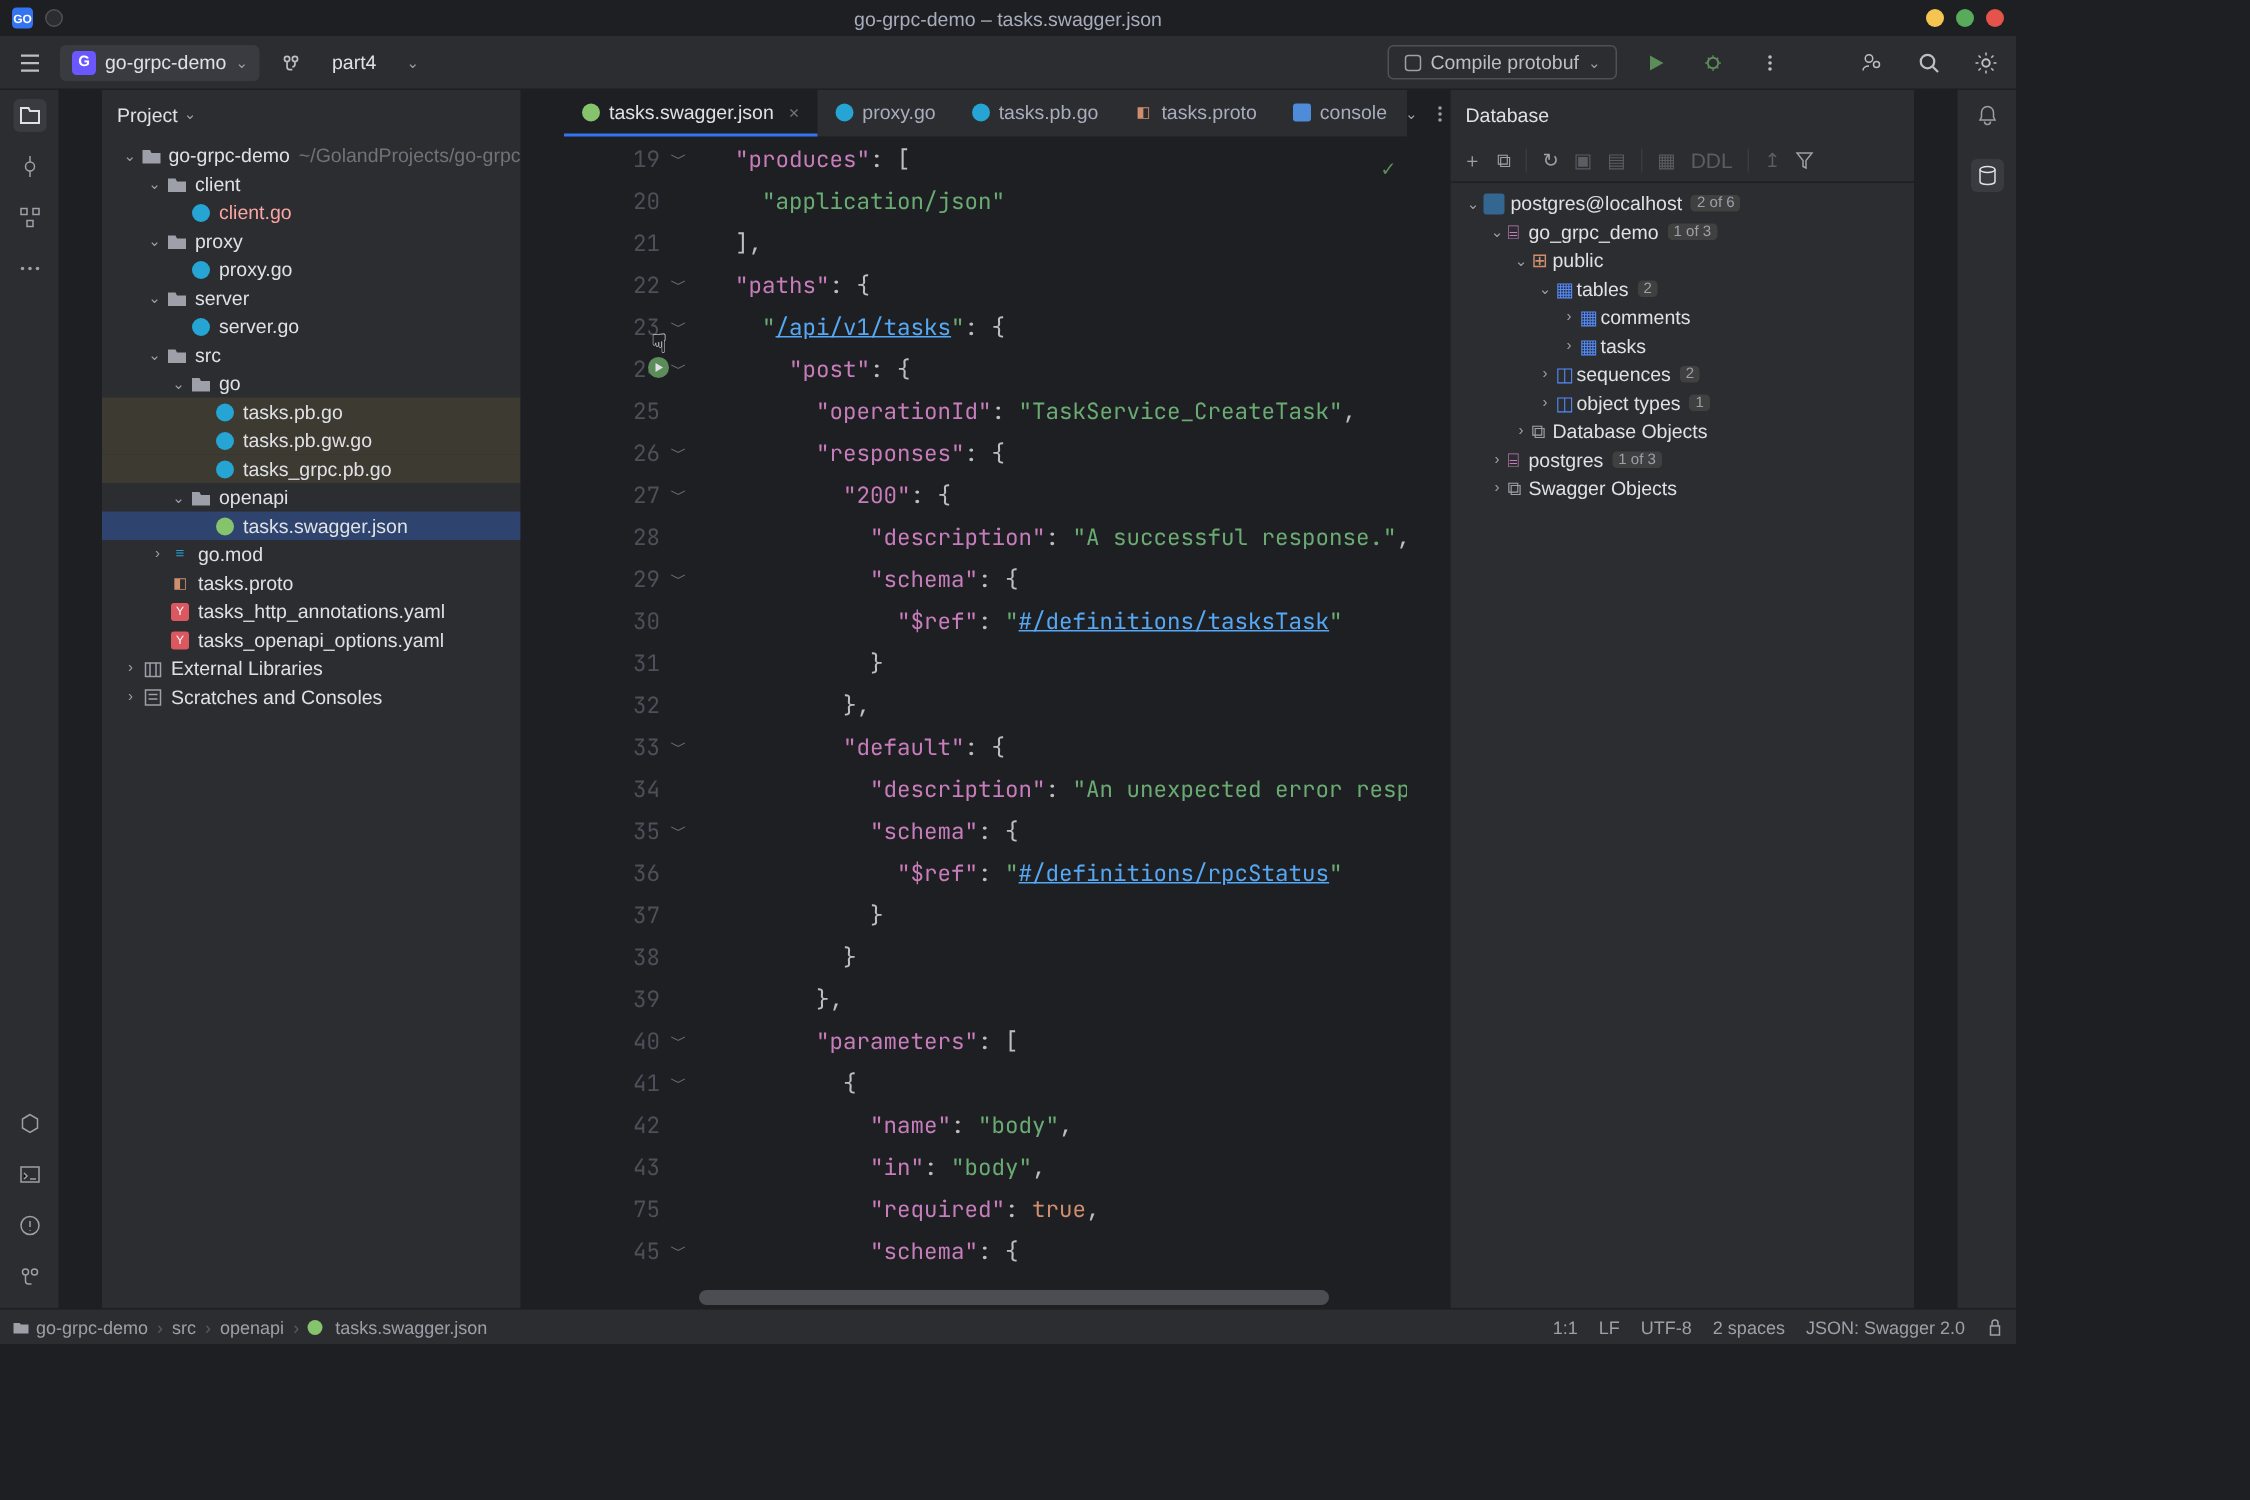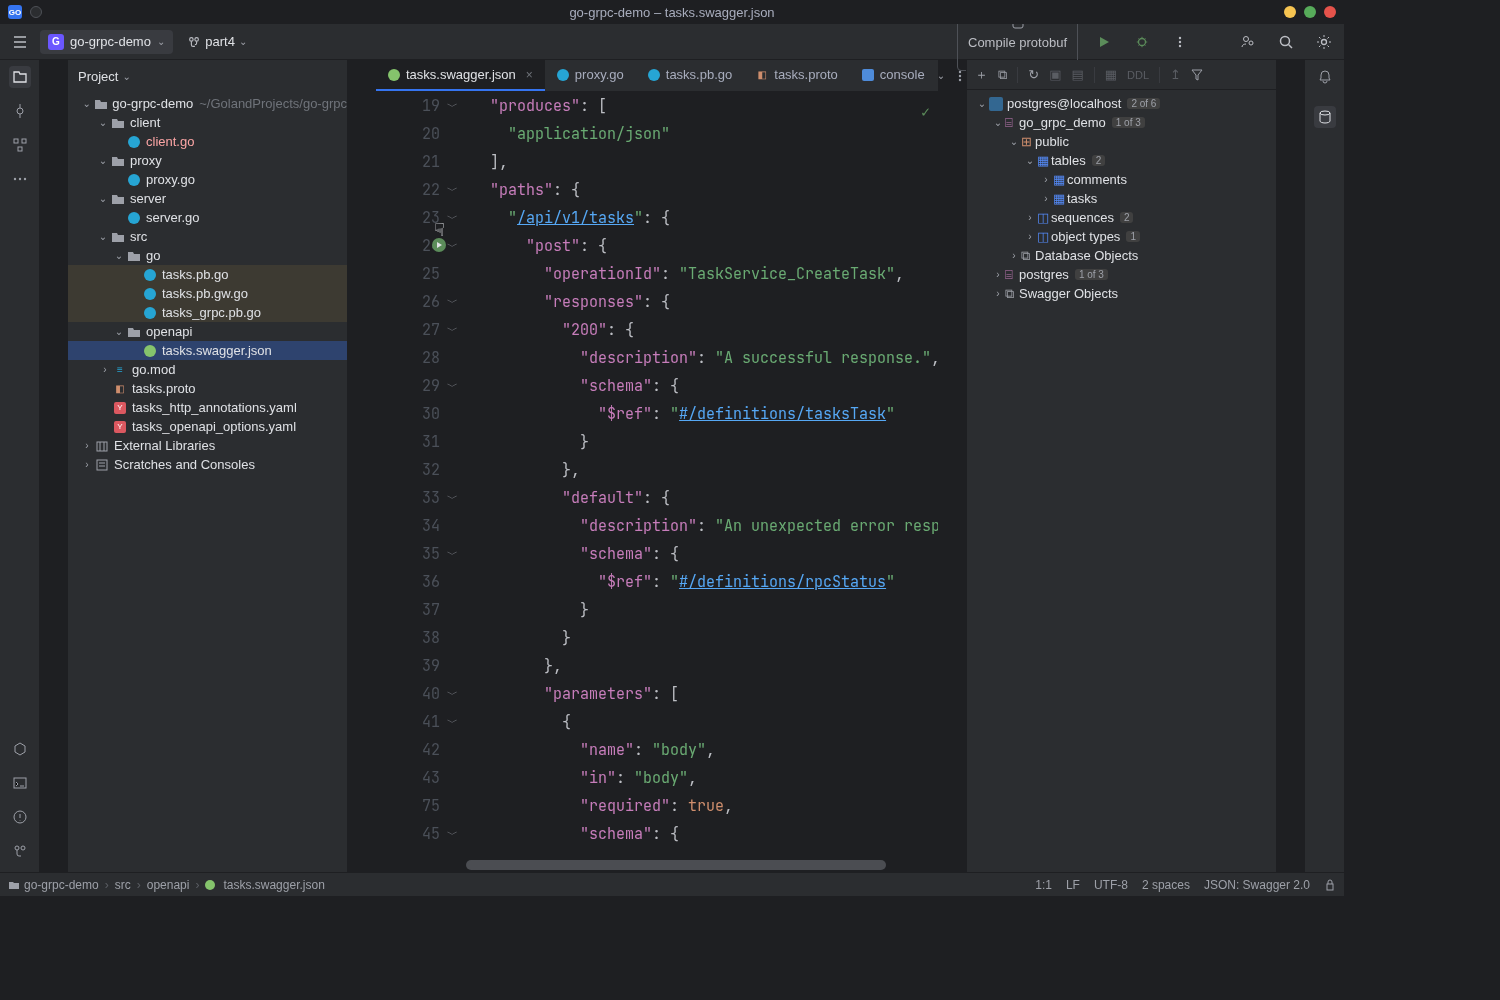--- a/index.html
+++ b/index.html
@@ -70,24 +70,24 @@
   border-radius: 4px;
   padding: 4px 8px;
   display: flex; align-items: center; gap: 6px;
   color: #dfe1e5;
 }
 .proj-chip .g-badge {
   width: 16px; height: 16px; background: #6b57ff; border-radius: 3px;
   color: white; font-size: 10px; font-weight: bold;
   display: flex; align-items: center; justify-content: center;
 }
-.branch-chip { display: flex; align-items: center; gap: 4px; padding: 4px 6px; color: #dfe1e5; }
+.branch-chip { display: flex; align-items: center; gap: 20px; padding: 4px 6px; color: #dfe1e5; }
 .run-chip {
   border: 1px solid #4e5157; border-radius: 4px;
-  padding: 3px 10px; display: flex; align-items: center; gap: 6px; flex-direction: column;
+  padding: 3px 10px; display: flex; align-items: center; gap: 6px;
 }
 
 
 .main {
   display: flex;
   height: calc(100% - 24px - 36px - 24px);
   gap: 28px;
 }
 
 
@@ -641,30 +641,33 @@
         <div class="ln">75</div>
         <div class="ln chev">45</div>
         <div class="cursor-hand">☟</div>
       </div>
       <div class="code" id="code"><div class="line">  <span class="tok-key">"produces"</span><span class="tok-punc">: [</span></div><div class="line">    <span class="tok-str">"application/json"</span></div><div class="line">  <span class="tok-punc">],</span></div><div class="line">  <span class="tok-key">"paths"</span><span class="tok-punc">: {</span></div><div class="line">    <span class="tok-str">"<span class="tok-link">/api/v1/tasks</span>"</span><span class="tok-punc">: {</span></div><div class="line">      <span class="tok-key">"post"</span><span class="tok-punc">: {</span></div><div class="line">        <span class="tok-key">"operationId"</span><span class="tok-punc">: </span><span class="tok-str">"TaskService_CreateTask"</span><span class="tok-punc">,</span></div><div class="line">        <span class="tok-key">"responses"</span><span class="tok-punc">: {</span></div><div class="line">          <span class="tok-key">"200"</span><span class="tok-punc">: {</span></div><div class="line">            <span class="tok-key">"description"</span><span class="tok-punc">: </span><span class="tok-str">"A successful response."</span><span class="tok-punc">,</span></div><div class="line">            <span class="tok-key">"schema"</span><span class="tok-punc">: {</span></div><div class="line">              <span class="tok-key">"$ref"</span><span class="tok-punc">: </span><span class="tok-str">"<span class="tok-link">#/definitions/tasksTask</span>"</span></div><div class="line">            <span class="tok-punc">}</span></div><div class="line">          <span class="tok-punc">},</span></div><div class="line">          <span class="tok-key">"default"</span><span class="tok-punc">: {</span></div><div class="line">            <span class="tok-key">"description"</span><span class="tok-punc">: </span><span class="tok-str">"An unexpected error response."</span><span class="tok-punc">,</span></div><div class="line">            <span class="tok-key">"schema"</span><span class="tok-punc">: {</span></div><div class="line">              <span class="tok-key">"$ref"</span><span class="tok-punc">: </span><span class="tok-str">"<span class="tok-link">#/definitions/rpcStatus</span>"</span></div><div class="line">            <span class="tok-punc">}</span></div><div class="line">          <span class="tok-punc">}</span></div><div class="line">        <span class="tok-punc">},</span></div><div class="line">        <span class="tok-key">"parameters"</span><span class="tok-punc">: [</span></div><div class="line">          <span class="tok-punc">{</span></div><div class="line">            <span class="tok-key">"name"</span><span class="tok-punc">: </span><span class="tok-str">"body"</span><span class="tok-punc">,</span></div><div class="line">            <span class="tok-key">"in"</span><span class="tok-punc">: </span><span class="tok-str">"body"</span><span class="tok-punc">,</span></div><div class="line">            <span class="tok-key">"required"</span><span class="tok-punc">: </span><span class="tok-bool">true</span><span class="tok-punc">,</span></div><div class="line">            <span class="tok-key">"schema"</span><span class="tok-punc">: {</span></div></div>
       <div class="editor-scrollthumb"></div>
     </div>
   </div>
 
   <div class="panel db-panel">
+    <div class="panel-header">
+        <span>Database</span>
+      </div>
     <div class="db-toolbar">
       <span class="ico">＋</span>
       <span class="ico">⧉</span>
       <span class="sep"></span>
       <span class="ico">↻</span>
       <span class="ico" style="color:#5a5d63">▣</span>
       <span class="ico" style="color:#5a5d63">▤</span>
       <span class="sep"></span>
       <span class="ico" style="color:#5a5d63">▦</span>
-      <span class="ico" style="color:#5a5d63;font-size:11px">DDL</span>
+      <span class="ico" style="color:#5a5d63;font-size:14px">DDL</span>
       <span class="sep"></span>
       <span class="ico" style="color:#5a5d63">↥</span>
       <span class="ico">
           <svg width="12" height="12">
             <path d="M1 1h10L7 6v5l-2-1V6z" fill="none" stroke="#9da0a8"></path>
           </svg>
         </span>
     </div>
     <div class="db-tree">
       <div class="db-row" style="padding-left:8px">

